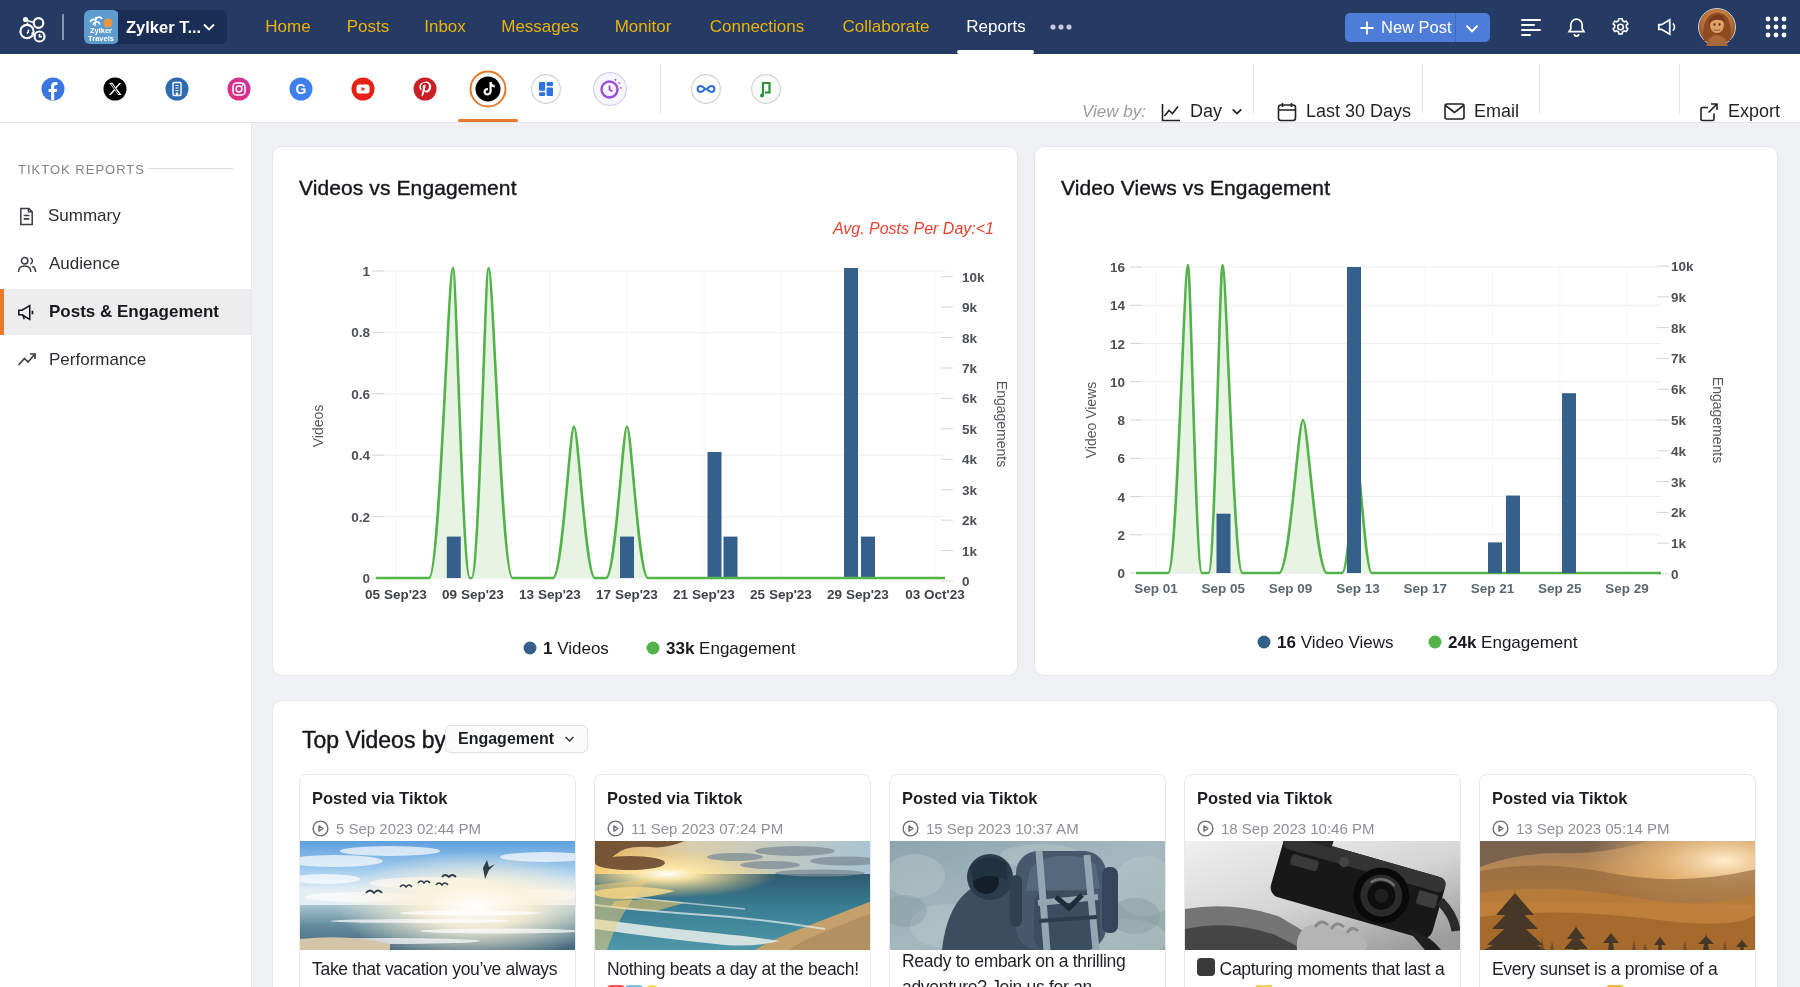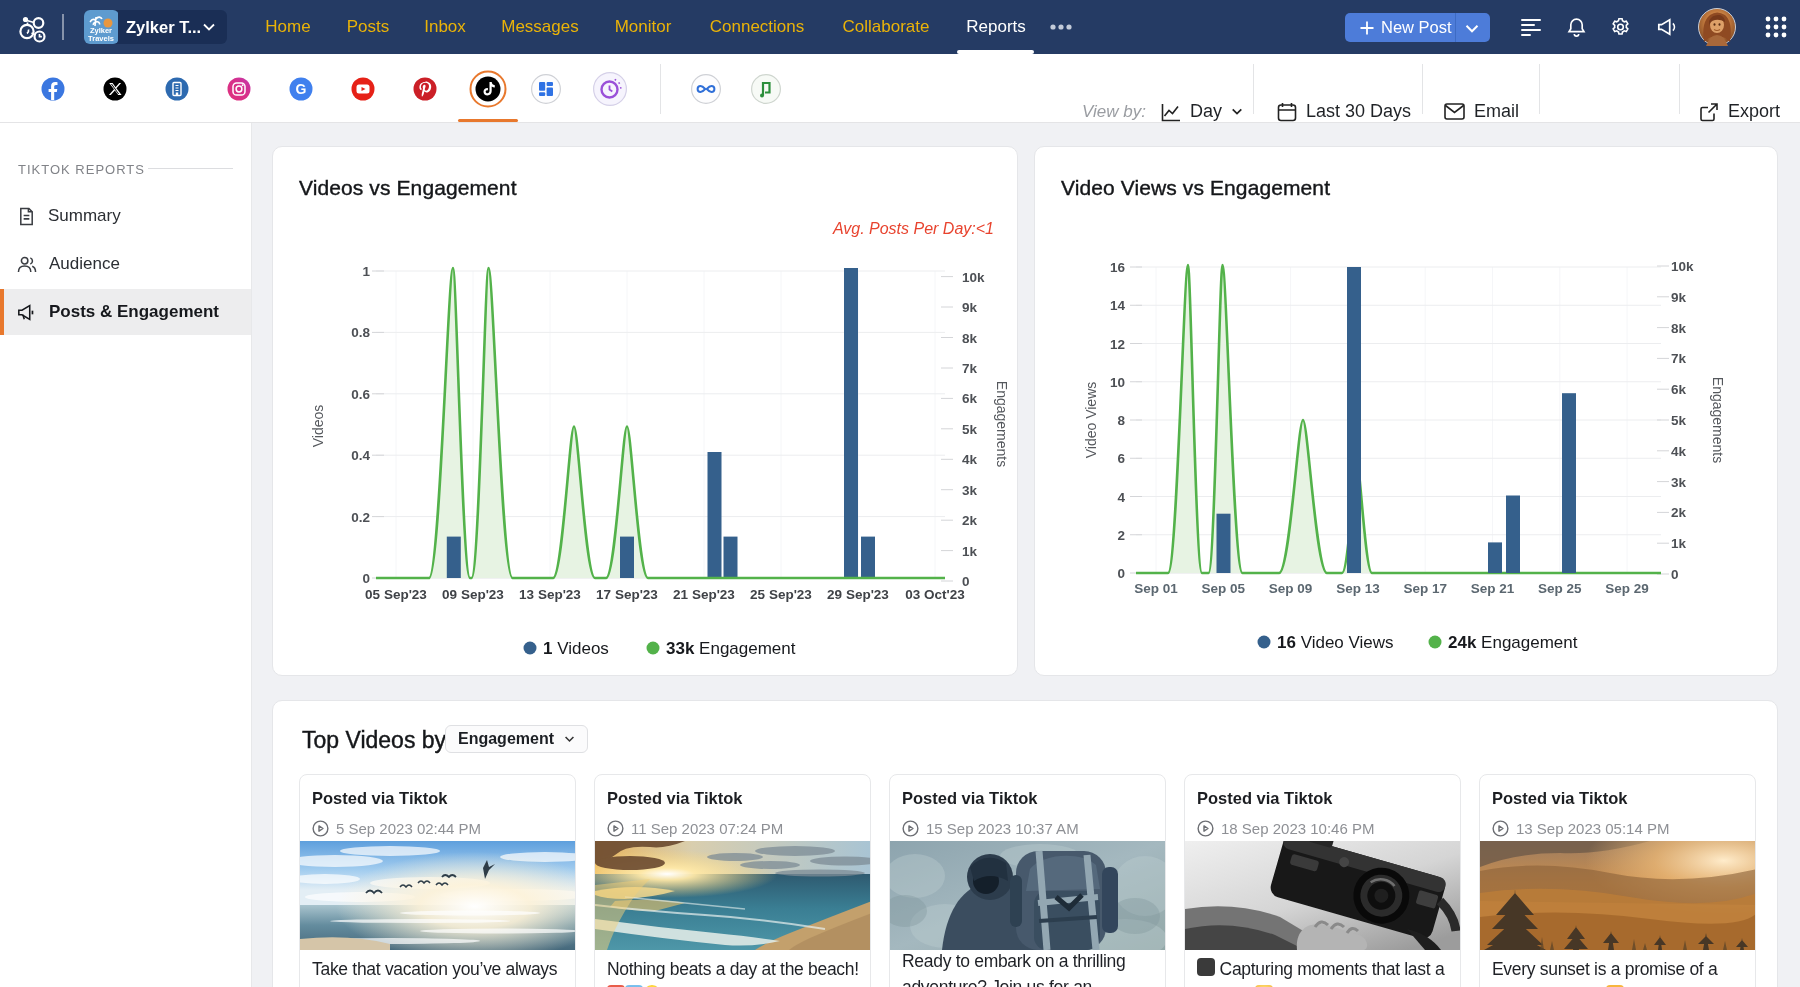--- a/index.html
+++ b/index.html
@@ -285,20 +285,27 @@
     <span>Audience</span>
   </div>
   <div class="sb-item active" style="top:166px">
     <svg width="20" height="19" viewBox="0 0 22 20" fill="none" stroke="#16181c" stroke-width="1.7">
         <path d="M2 7.5 h3.5 L14 2.5 v15 L5.5 12.5 H2 z"></path>
         <path d="M6.5 12.5 l1.5 5"></path>
         <path d="M17 8 v4" stroke-width="1.9"></path>
       </svg>
     <span>Posts &amp; Engagement</span>
   </div>
+  <div class="sb-item" style="top:214px">
+    <svg width="20" height="18" viewBox="0 0 20 18" fill="none" stroke="#3a3d42" stroke-width="1.7">
+        <path d="M1.5 14 L7.5 7.5 L11 11 L18 3"></path>
+        <path d="M13 3 h5 v5"></path>
+      </svg>
+    <span>Performance</span>
+  </div>
 </div>
 
 <div class="card" id="c1">
   <div class="ctitle">Videos vs Engagement</div>
   <svg width="744" height="528" viewBox="0 0 744 528" style="position:absolute;left:0;top:0" font-family="Liberation Sans, sans-serif">
     <text x="721" y="87" text-anchor="end" font-size="16" font-style="italic" fill="#e8432e">Avg. Posts Per Day:&lt;1</text>
 
     <g stroke="#f5f6f8" stroke-width="1">
       <path d="M123 124 V431 M200 124 V431 M277 124 V431 M354 124 V431 M431 124 V431 M508 124 V431 M585 124 V431 M662 124 V431"></path>
     </g>

